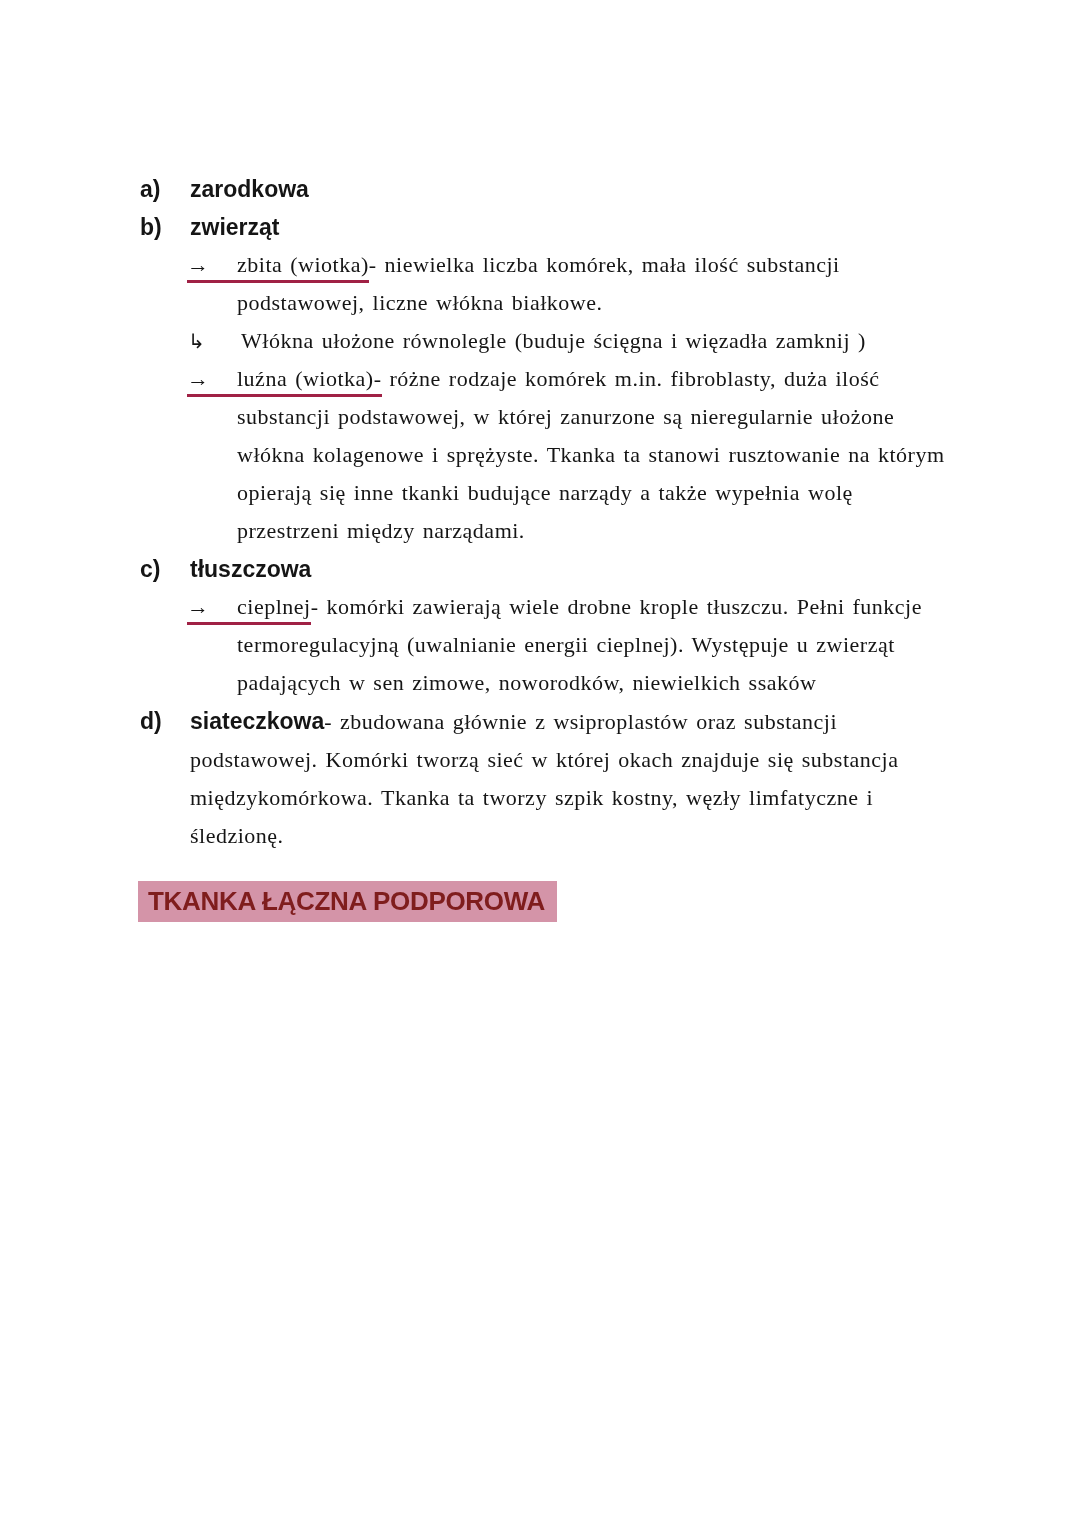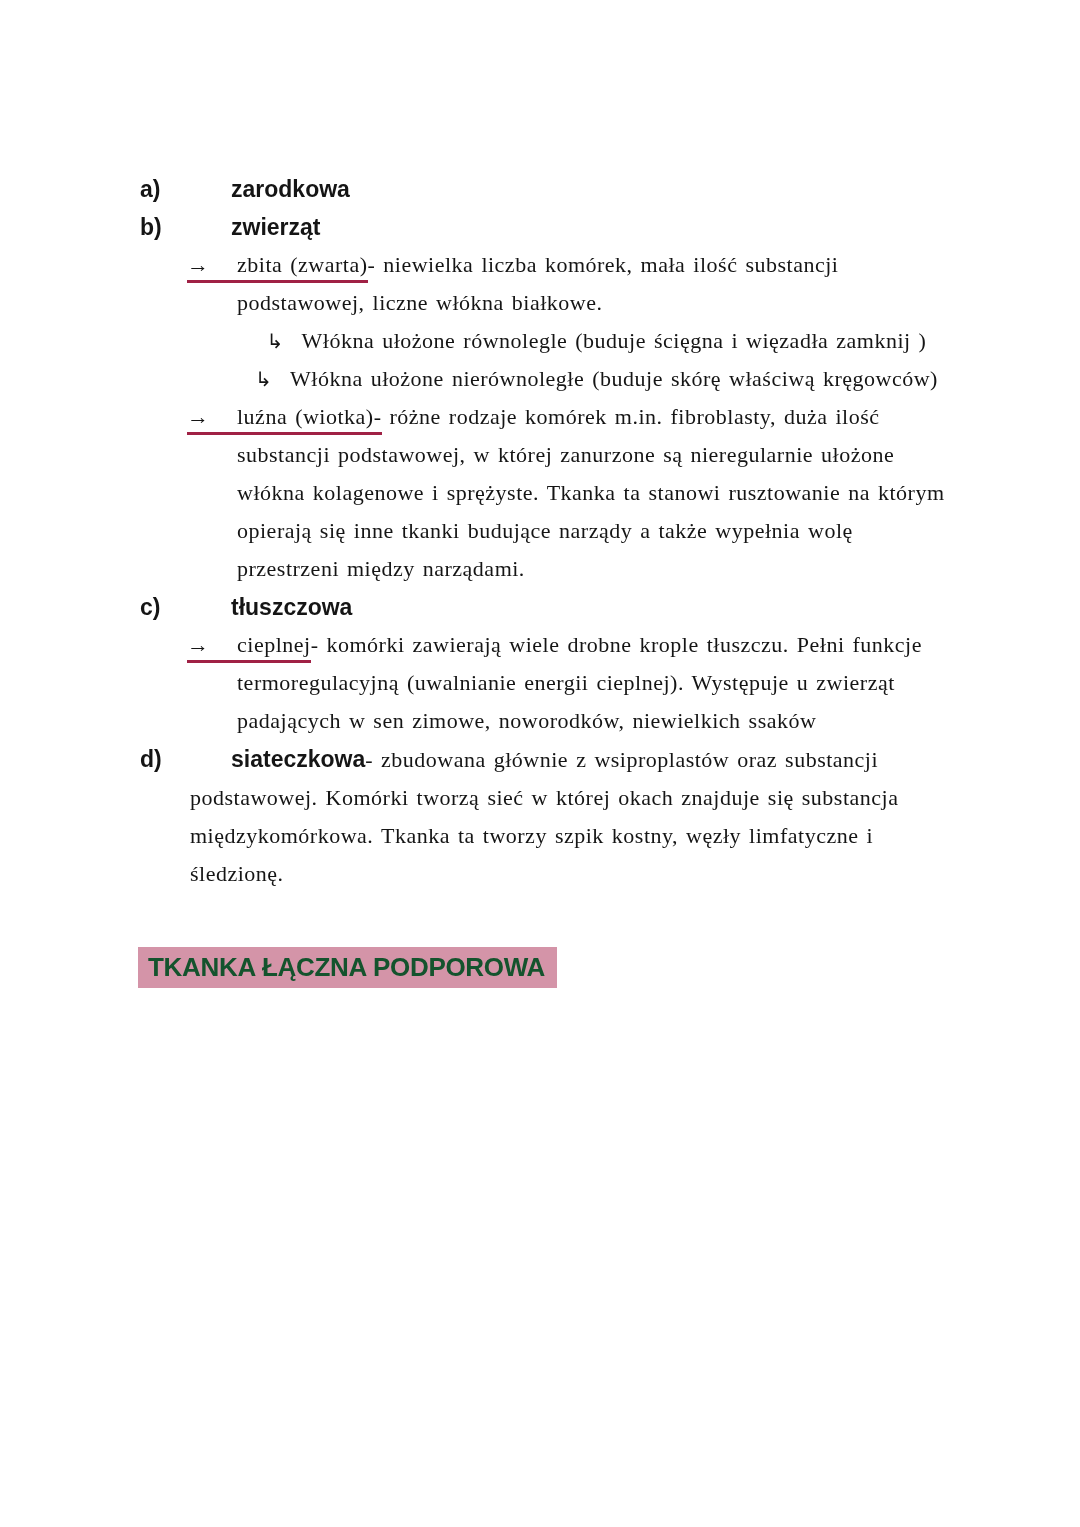--- a/index.html
+++ b/index.html
@@ -35,21 +35,20 @@
     font-family: "Liberation Sans", "DejaVu Sans", sans-serif;
     font-weight: 700;
     font-size: 23px;
     letter-spacing: 0;
   }
   .ttl {
     font-family: "Liberation Sans", "DejaVu Sans", sans-serif;
     font-weight: 700;
     font-size: 23px;
     letter-spacing: 0;
-    margin-left: 41px;
   }
   .main-text { width: 742px; }
   .main-text .ttl { letter-spacing: 0; }
   
   .arrow-item {
     margin-left: 47px;
     width: 713px;
     padding-left: 50px;
     text-indent: -50px;
   }
@@ -61,76 +60,71 @@
   .termwrap {
     display: inline-block;
     text-indent: 0;
     line-height: 30px;
     border-bottom: 3px solid var(--underline);
     vertical-align: baseline;
   }
   .rest { text-indent: 0; }
   
   .sub-item {
-    margin-left: 92px;
+    margin-left: 48px;
     width: 658px;
     padding-left: 53px;
     text-indent: -53px;
-    text-align: center;
   }
   .smk {
     display: inline-block;
     width: 53px;
     text-indent: 0;
     font-family: "DejaVu Sans", sans-serif;
     font-size: 20px;
   }
   
   .heading-wrap { margin-top: 26px; margin-left: -2px; }
   .heading {
     display: inline-block;
     background: var(--highlight);
     font-family: "Liberation Sans", "DejaVu Sans", sans-serif;
     font-weight: 700;
     font-size: 26px;
     line-height: 29px;
     letter-spacing: -0.3px;
     word-spacing: 0;
-    color: #14532d;
+    color: #7f1d1d;
     padding: 6px 12px 6px 10px;
-    margin-top: 28px;
   }
 </style>
 </head>
 <body>
 
 <div class="page">
   <div class="content">
 
     <div class="main-row">
       <span class="lbl">a)</span>
       <span class="ttl">zarodkowa</span>
     </div>
 
     <div class="main-row">
       <span class="lbl">b)</span>
       <span class="ttl">zwierząt</span>
     </div>
 
     <div class="arrow-item">
-      <span class="termwrap"><span class="amk">→</span><span class="term">zbita (zwarta)</span></span><span class="rest">- niewielka liczba komórek, mała ilość substancji podstawowej, liczne włókna białkowe.</span>
+      <span class="termwrap"><span class="amk">→</span><span class="term">zbita (wiotka)</span></span><span class="rest">- niewielka liczba komórek, mała ilość substancji podstawowej, liczne włókna białkowe.</span>
     </div>
 
     <div class="sub-item">
       <span class="smk">↳</span><span>Włókna ułożone równolegle (buduje ścięgna i więzadła zamknij )</span>
     </div>
 
-    <div class="sub-item">
-      <span class="smk">↳</span><span>Włókna ułożone nierównoległe (buduje skórę właściwą kręgowców)</span>
-    </div>
 
     <div class="arrow-item">
       <span class="termwrap"><span class="amk">→</span><span class="term">luźna (wiotka)-</span></span><span class="rest"> różne rodzaje komórek m.in. fibroblasty, duża ilość substancji podstawowej, w której zanurzone są nieregularnie ułożone włókna kolagenowe i sprężyste. Tkanka ta stanowi rusztowanie na którym opierają się inne tkanki budujące narządy a także wypełnia wolę przestrzeni między narządami.</span>
     </div>
 
     <div class="main-row">
       <span class="lbl">c)</span>
       <span class="ttl">tłuszczowa</span>
     </div>
 

